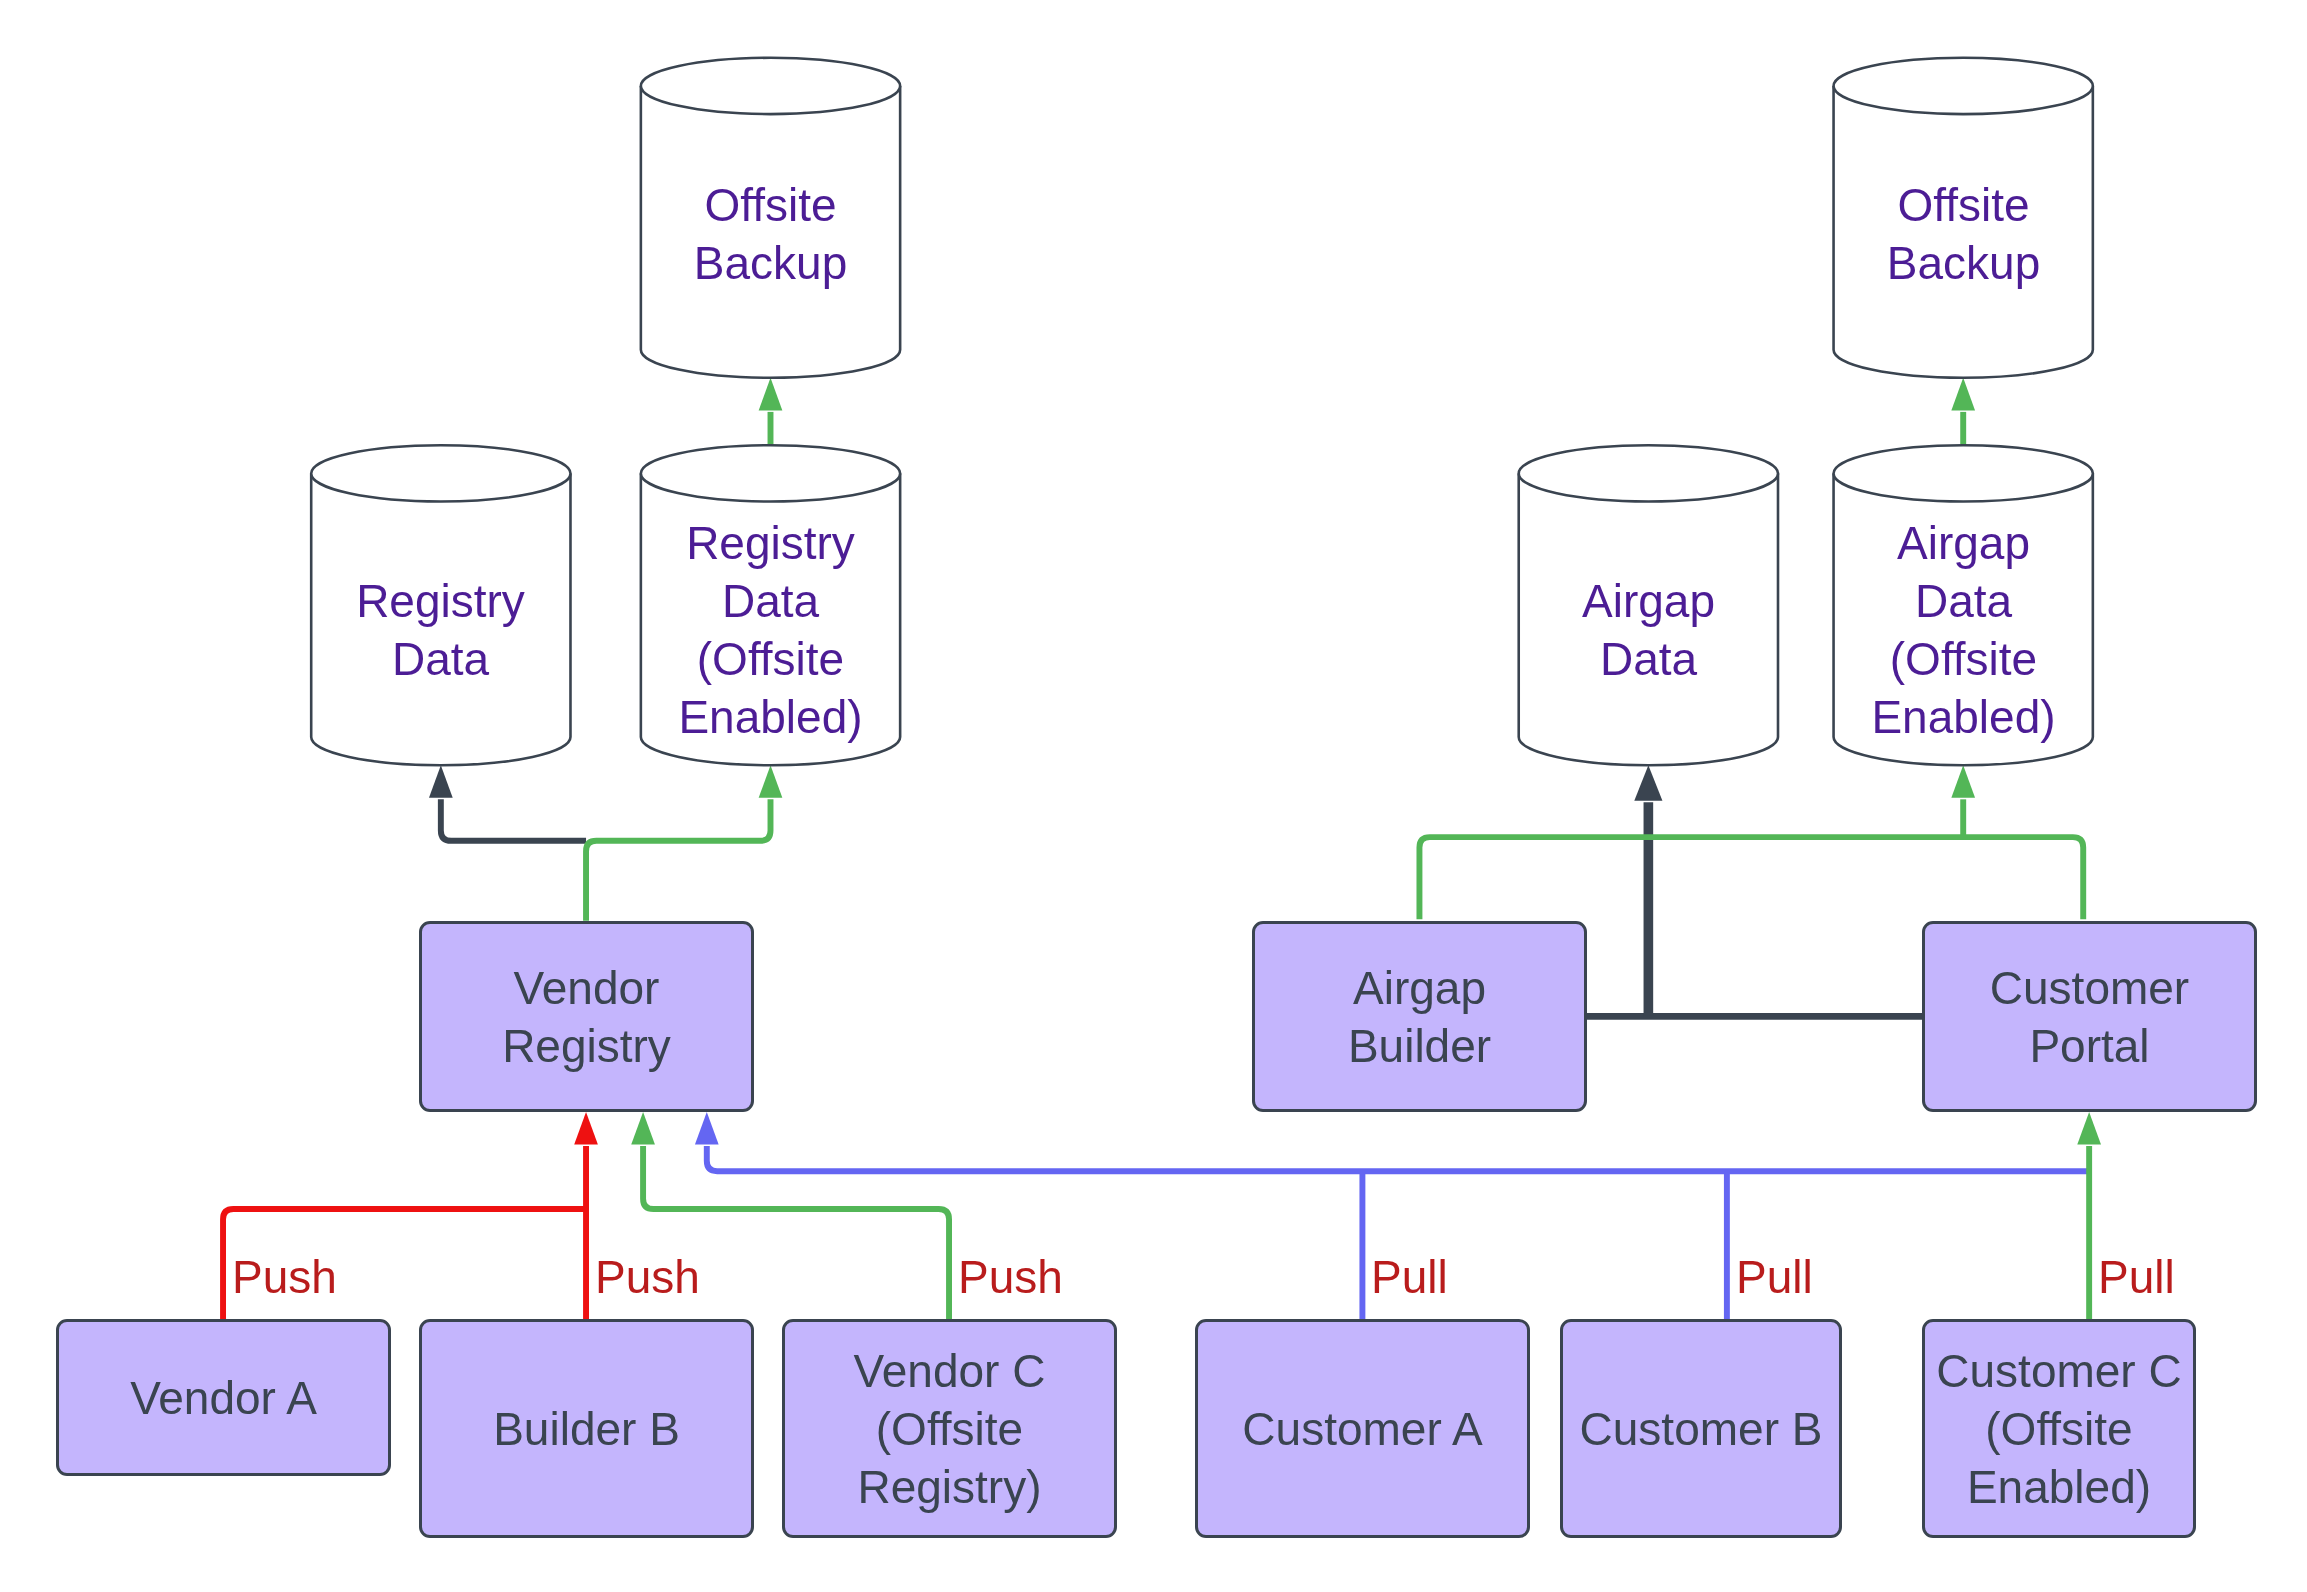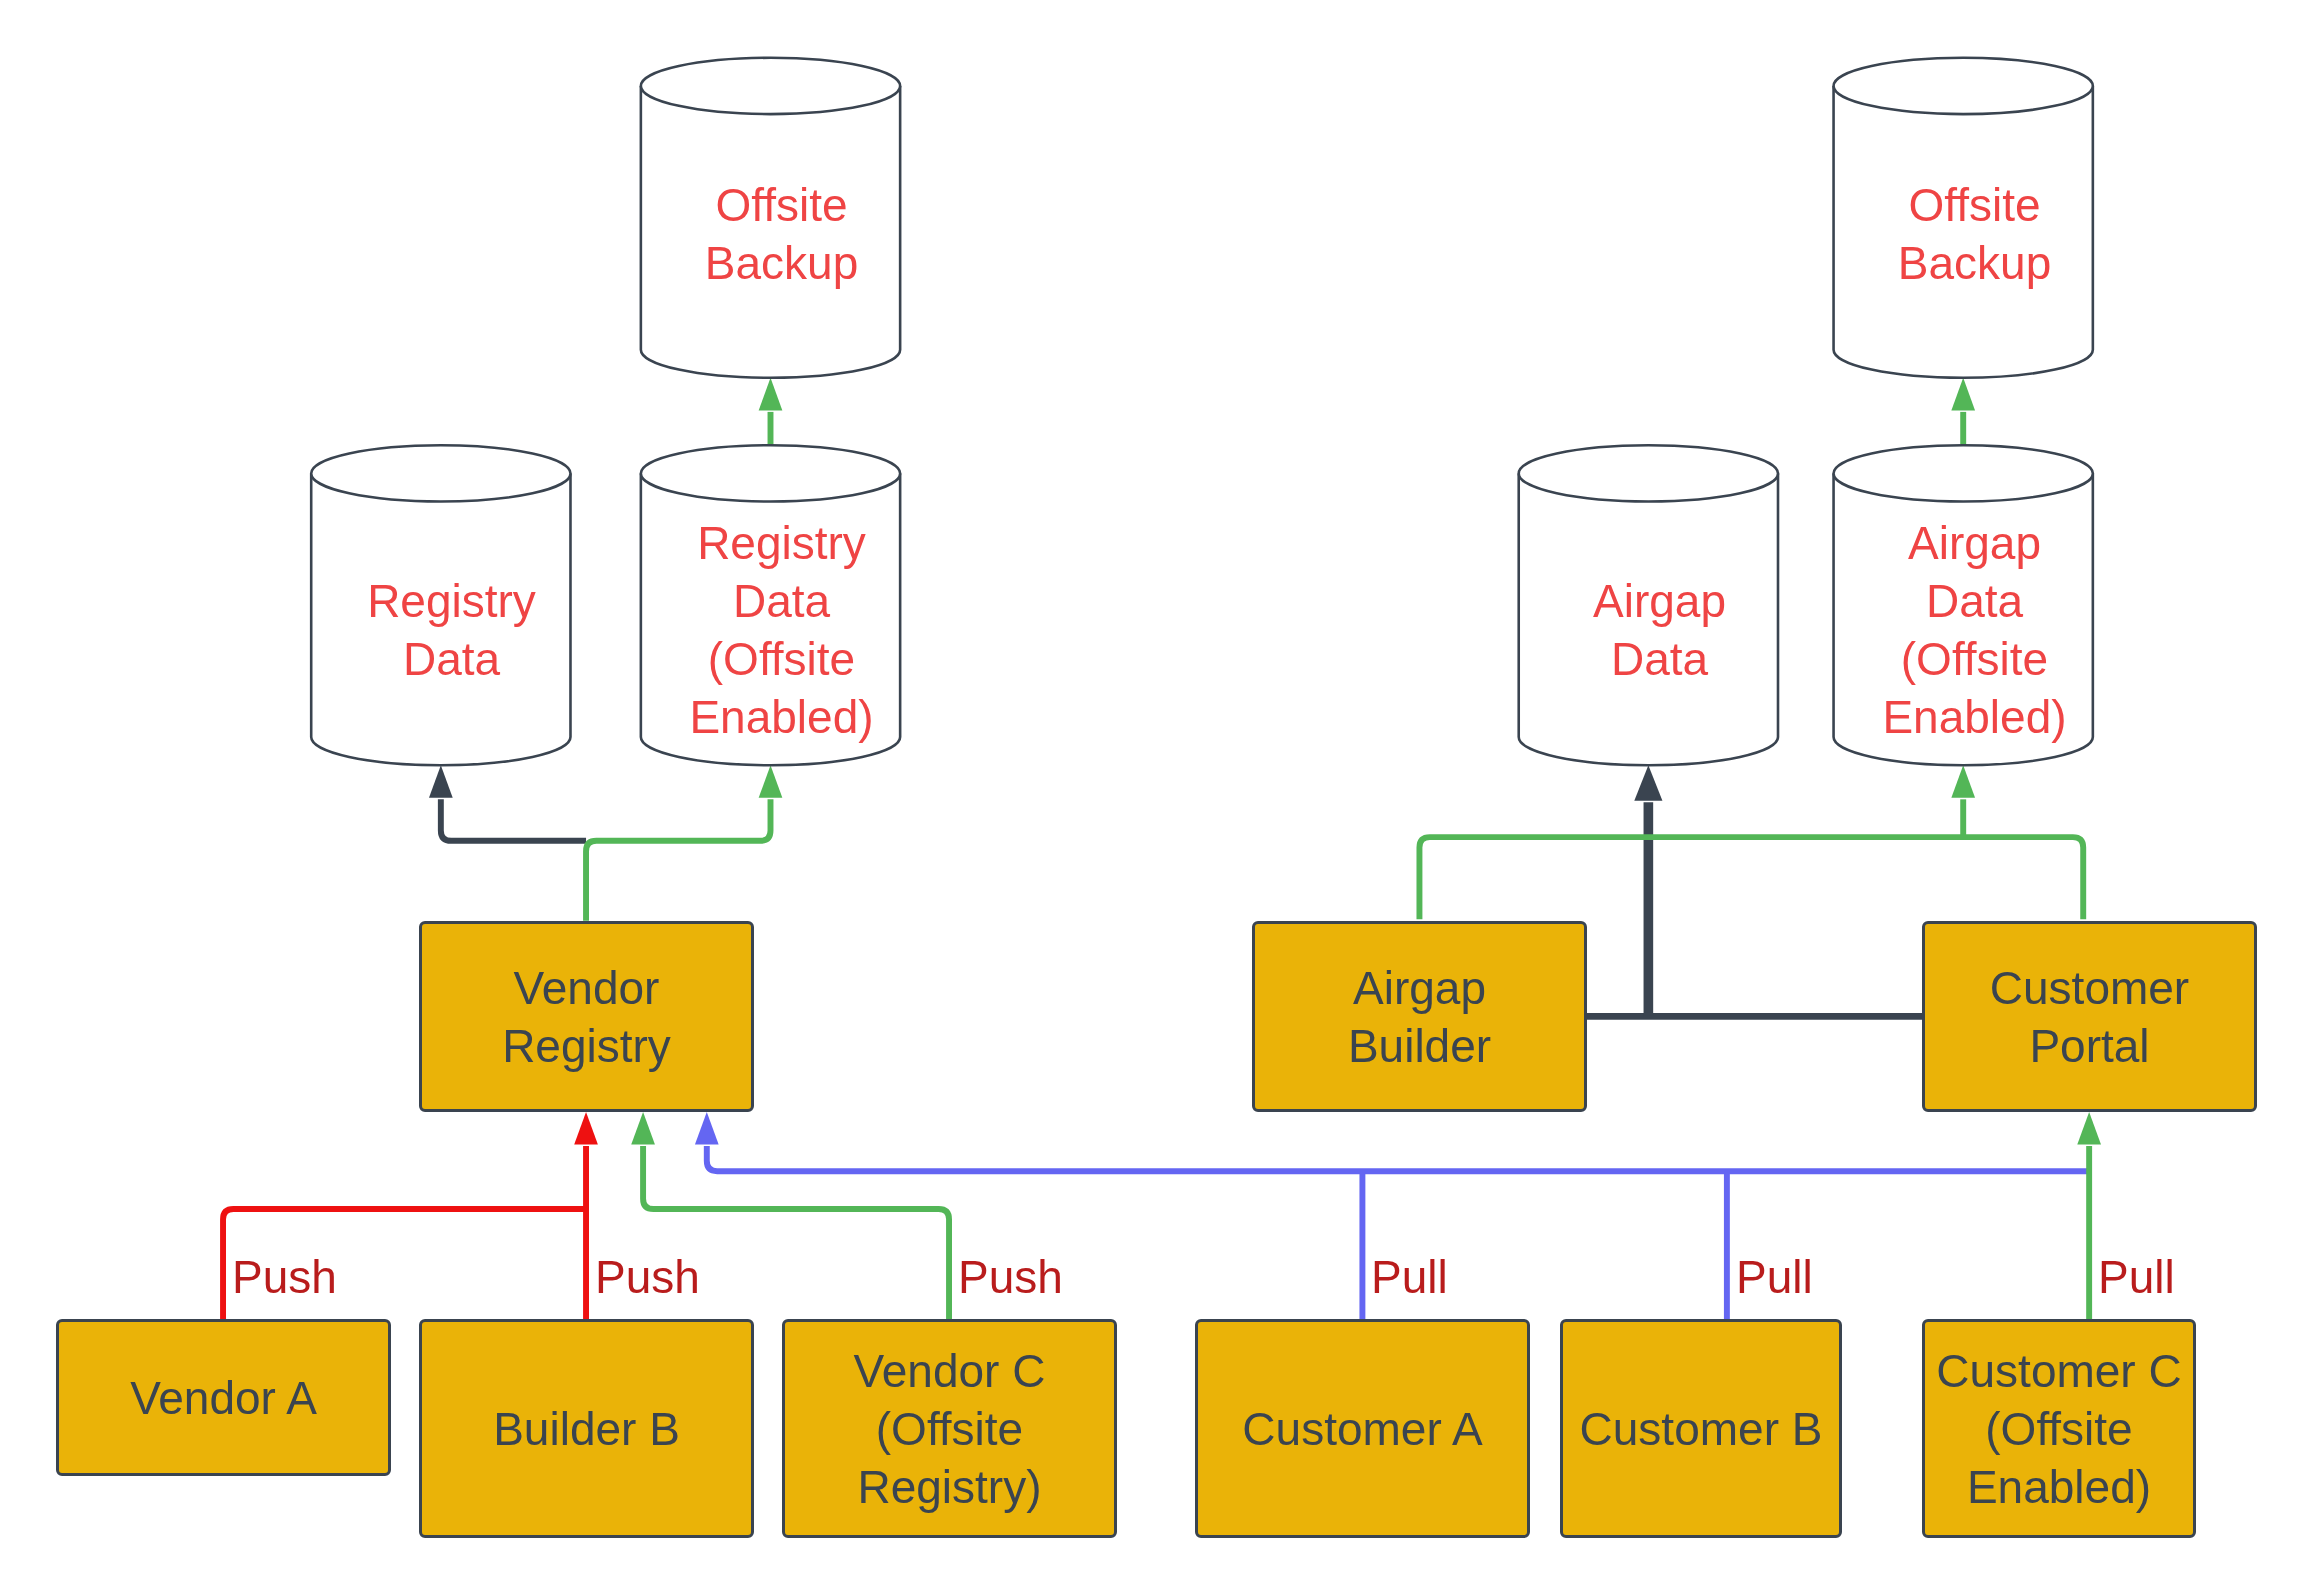--- a/index.html
+++ b/index.html
@@ -1,23 +1,23 @@
 <!DOCTYPE html>
 <html style="font-size:12px"><head>
 <meta charset="utf-8">
 <style>
   html,body{margin:0;padding:0;background:#ffffff;}
   body{width:2307px;height:1592px;position:relative;overflow:hidden;
        font-family:"Liberation Sans",sans-serif;color:#3a4450;}
   #lines{position:absolute;left:0;top:0;width:2307px;height:1592px;}
-  .box{position:absolute;background:#eab308;border:3px solid #3a4450;border-radius:6px;
+  .box{position:absolute;background:#c4b5fd;border:3px solid #3a4450;border-radius:11px;
        display:flex;align-items:center;justify-content:center;box-sizing:border-box;}
   .lbl{font-size:46px;line-height:58px;text-align:center;white-space:pre-line;color:#3a4450;}
   .cyltext{position:absolute;display:flex;align-items:center;justify-content:center;
-       font-size:46px;line-height:58px;text-align:center;white-space:pre-line;color:#ef4444;margin-left:11px;}
+       font-size:46px;line-height:58px;text-align:center;white-space:pre-line;color:#4c1d95;}
   .edgelbl{position:absolute;font-size:46px;line-height:46px;color:#b91c1c;white-space:nowrap;}
 </style>
 </head>
 <body>
 
 <svg id="lines" viewBox="0 0 3114 2149">
 
   <path d="M 2142 1372 L 2596 1372" fill="none" stroke-width="9" stroke-linejoin="round" stroke="#3a4450"></path>
 
   <path d="M 2225 1371 L 2225 1083" fill="none" stroke-width="13" stroke-linejoin="round" stroke="#3a4450"></path>

